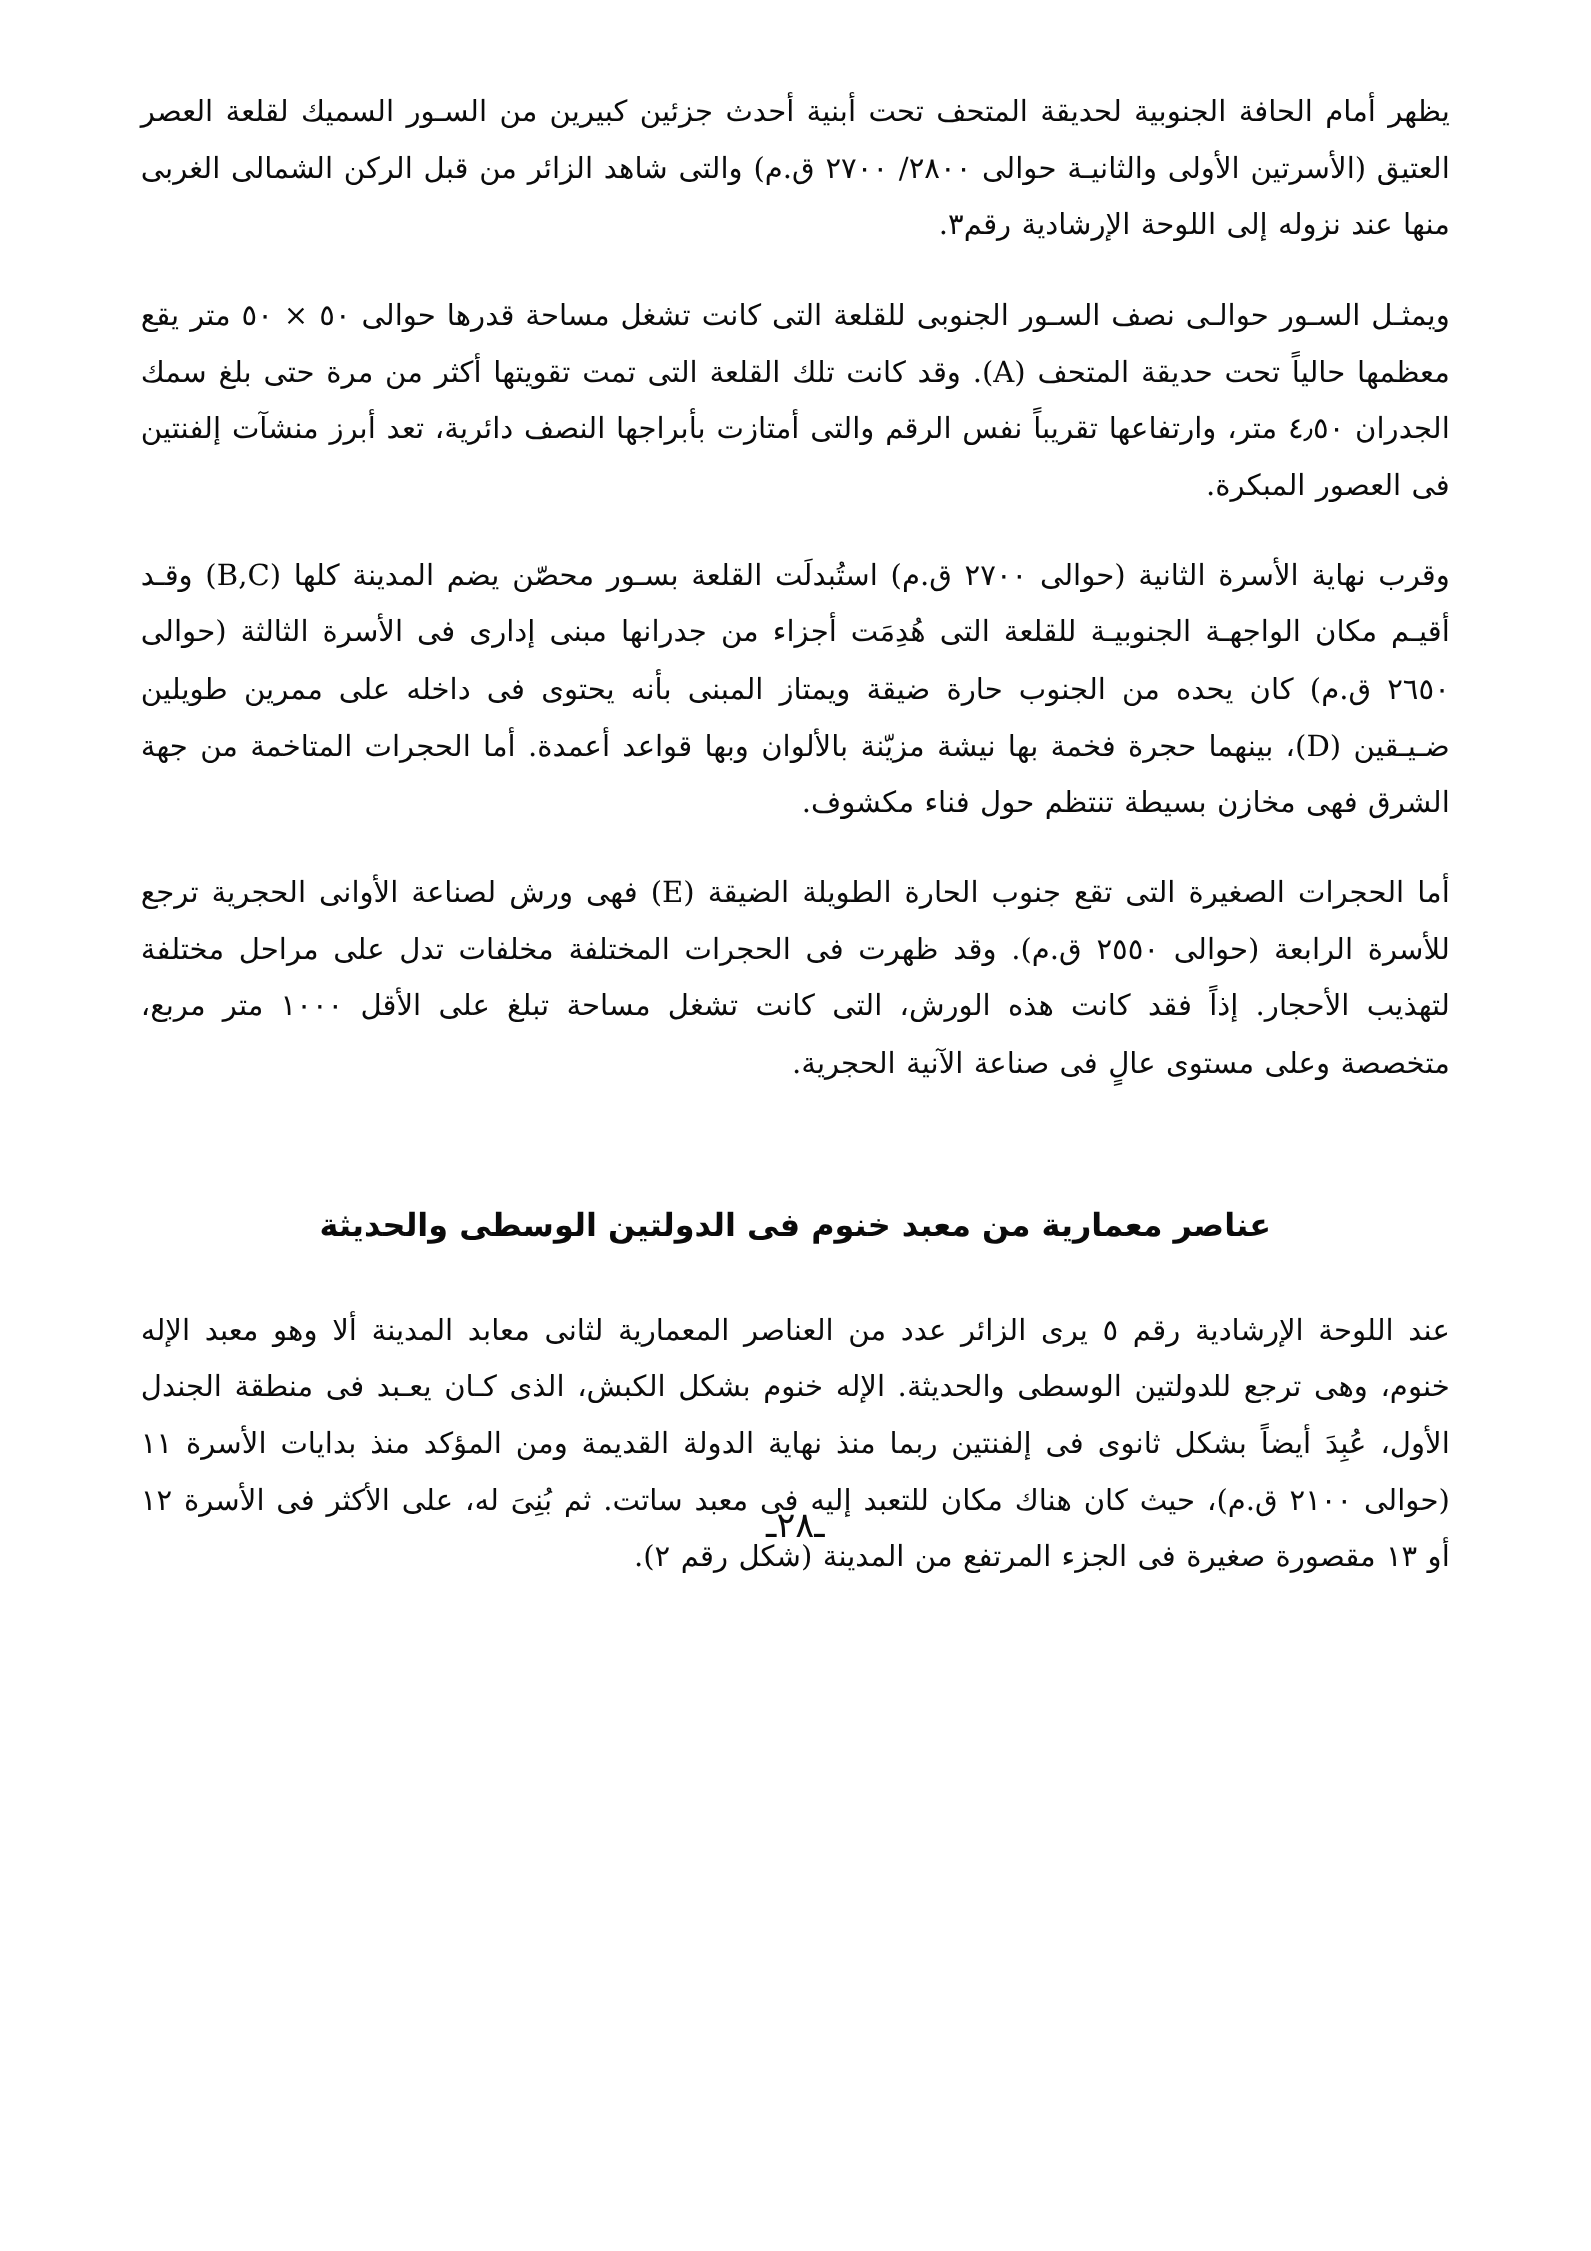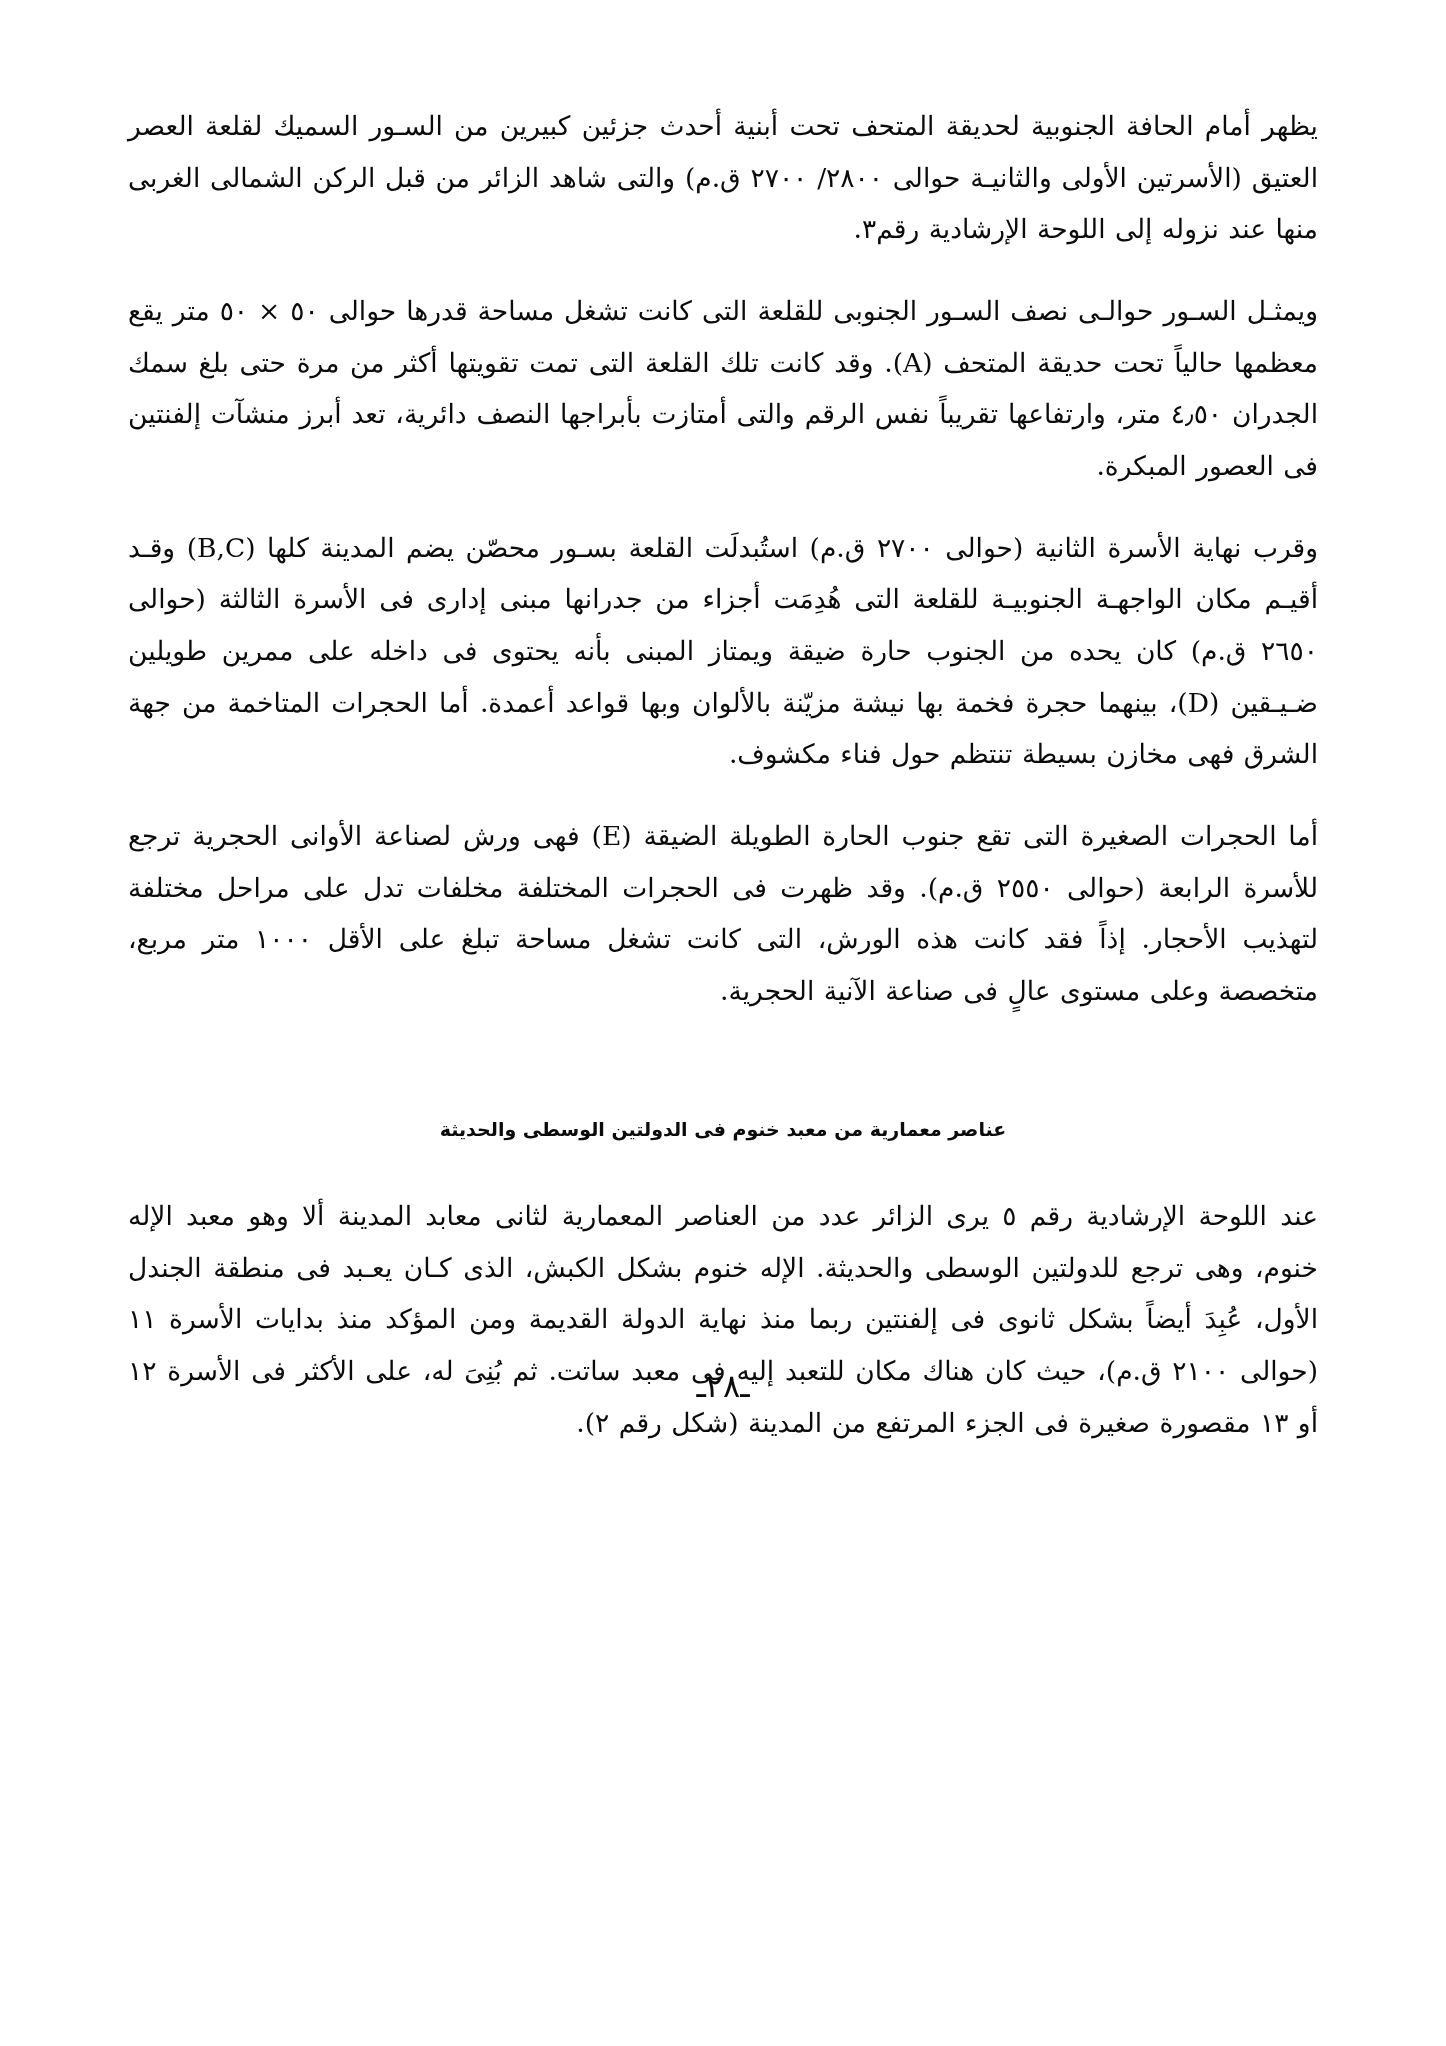--- a/index.html
+++ b/index.html
@@ -12,21 +12,21 @@
     height: 2046px;
     font-family: "DejaVu Serif", "Liberation Serif", serif;
     color: #0b0b0b;
     position: relative;
     overflow: hidden;
   }
   .page {
     box-sizing: border-box;
     width: 1446px;
     height: 1479px;
-    padding: 100px 128px 80px 128px;
+    padding: 76px 128px 80px 128px;
     position: relative;
   }
   .para {
     direction: rtl;
     text-align: justify;
     text-align-last: right;
     font-size: 26.5px;
     line-height: 1.95;
     margin: 0 0 30px 0;
     letter-spacing: 0px;
@@ -34,21 +34,21 @@
   }
   .heading-block {
     margin-top: 96px;
     margin-bottom: 44px;
     direction: rtl;
     text-align: center;
   }
   .heading-line {
     font-family: "DejaVu Sans", "Liberation Sans", sans-serif;
     font-weight: bold;
-    font-size: 19px;
+    font-size: 29px;
     line-height: 1.75;
     letter-spacing: 0px;
     text-align: center;
   }
   .section-body .para {
     margin-bottom: 28px;
   }
   .page-number {
     position: absolute;
     bottom: 74px;

